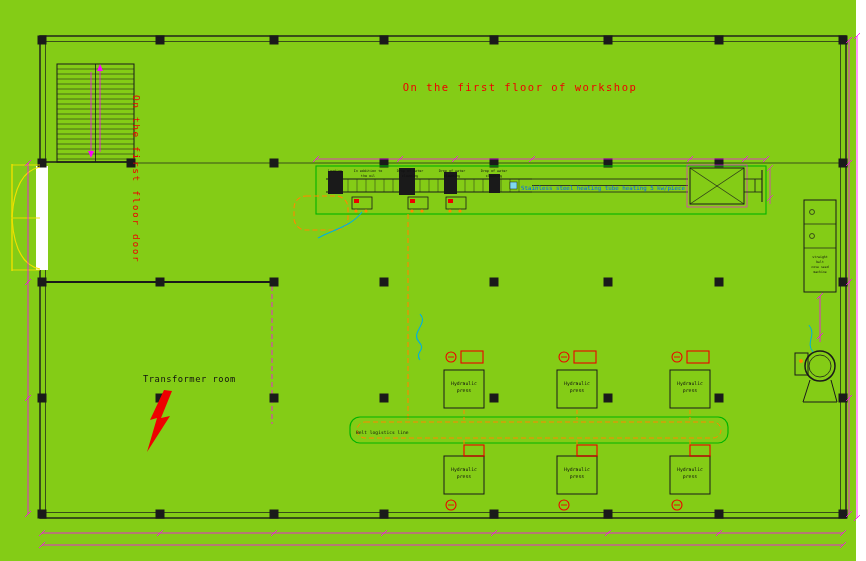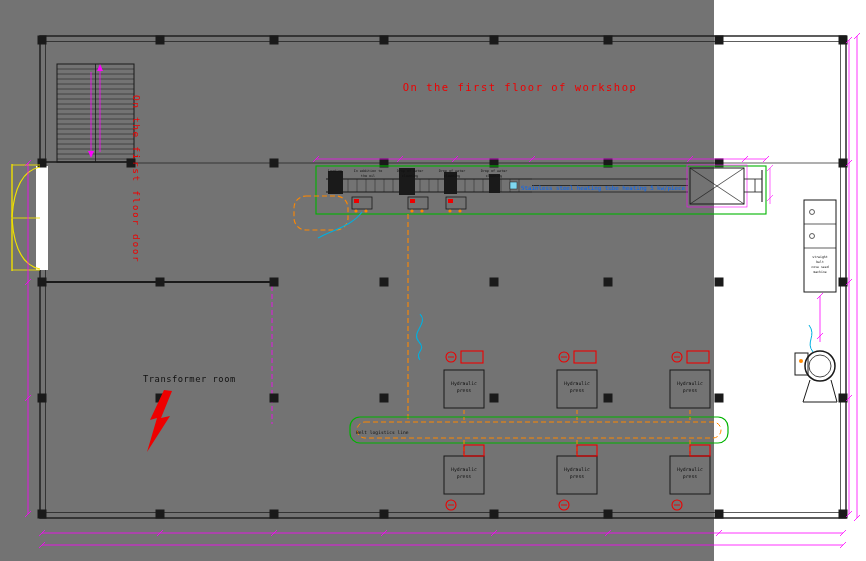--- a/index.html
+++ b/index.html
@@ -1,20 +1,20 @@
 <!DOCTYPE html>
 <html style="--c-red: #ee0000; --c-green: #00b400; --c-magenta: #ff00ff; --c-orange: #ff8800; --c-cyan: #00b0e0; --c-yellow: #f0e000; --c-blue: #0066ff;"><head>
 <meta charset="utf-8">
 <style>
   :root{
     --c-red:#ee0000; --c-green:#00b400; --c-magenta:#ff00ff; --c-orange:#ff8800;
     --c-cyan:#00b0e0; --c-yellow:#f0e000; --c-blue:#0066ff;
   }
   html,body{margin:0;padding:0;background:#ffffff;}
-  .stage{width:714px;height:561px;position:relative;background:#737373;}
+  .stage{width:856px;height:561px;position:relative;background:#84cc16;}
   svg{display:block;}
   svg text{font-family:"DejaVu Sans Mono","Liberation Mono",monospace;}
   .nf{fill:none;}
   .c-blk{stroke:#1a1a1a;} .cf-blk{fill:#1a1a1a;} .t-blk{fill:#111111;}
   .c-red{stroke:var(--c-red);} .cf-red{fill:var(--c-red);} .t-red{fill:var(--c-red);}
   .c-green{stroke:var(--c-green);}
   .c-mag{stroke:var(--c-magenta);} .cf-mag{fill:var(--c-magenta);}
   .c-orange{stroke:var(--c-orange);} .cf-orange{fill:var(--c-orange);}
   .c-cyan{stroke:var(--c-cyan);} .cf-cyan{fill:#7fd8f0;}
   .c-yellow{stroke:var(--c-yellow);}

